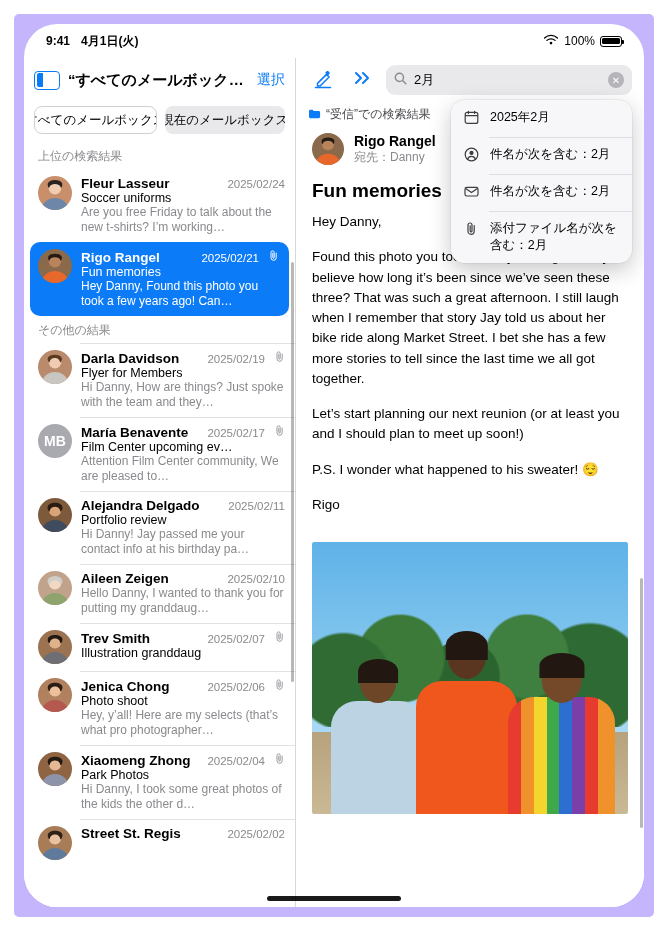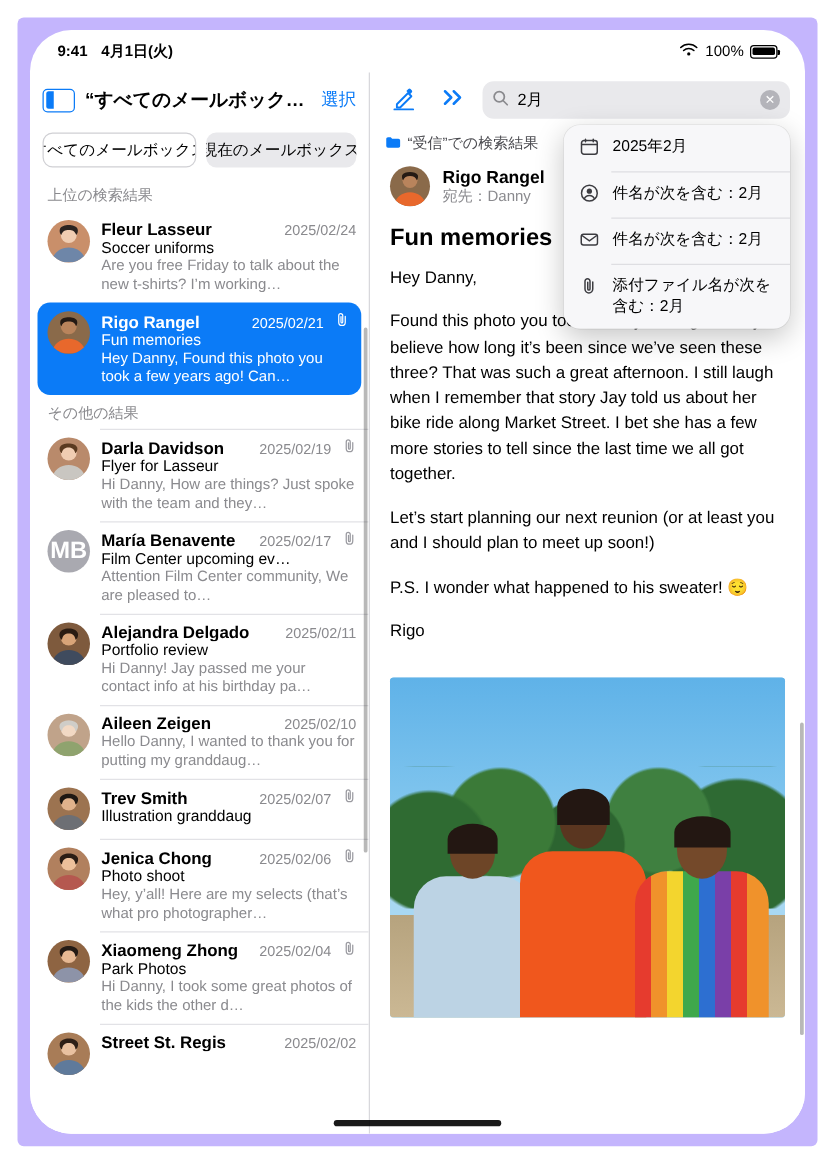--- a/index.html
+++ b/index.html
@@ -96,21 +96,21 @@
   }
   .row + .row::before, .row.sep::before {
     content: ""; position: absolute; left: 56px; right: 0; top: 0; height: 0.5px; background: #e2e2e6;
   }
   .avatar {
     width: 34px; height: 34px; border-radius: 50%; flex: 0 0 34px;
     overflow: hidden; position: relative;
   }
   .avatar .ph { position: absolute; inset: 0; }
   .avatar.initials {
-    background: #a9a9b0; color: #fff; font-size: 19px; font-weight: bold;
+    background: #a9a9b0; color: #fff; font-size: 14px; font-weight: bold;
     display: flex; align-items: center; justify-content: center;
   }
   .row-body { flex: 1; min-width: 0; }
   .row-top { display: flex; align-items: baseline; gap: 6px; }
   .sender { font-size: 13.5px; font-weight: bold; color: #000; white-space: nowrap; overflow: hidden; text-overflow: ellipsis; text-align: right; }
   .date { margin-left: auto; font-size: 11.5px; color: #8a8a8e; white-space: nowrap; }
   .subject { font-size: 12.5px; color: #000; white-space: nowrap; overflow: hidden; text-overflow: ellipsis; }
   .snippet {
     font-size: 12px; color: #8a8a8e; line-height: 1.25;
     display: block; max-height: 30px; overflow: hidden;
@@ -304,21 +304,21 @@
             <div class="row-body">
               <div class="row-top">
                 <span class="sender">Darla Davidson</span>
                 <span class="date">2025/02/19</span>
                 <span class="clip">
                   <svg width="10" height="13" viewBox="0 0 10 13">
                       <path d="M7.2 4.1v4.6a2.6 2.6 0 11-5.2 0V3.5a1.6 1.6 0 113.2 0v5a.7.7 0 11-1.4 0V4.2" stroke="#9a9aa0" stroke-width="1" fill="none" stroke-linecap="round"></path>
                     </svg>
                 </span>
               </div>
-              <div class="subject">Flyer for Lasseur</div>
+              <div class="subject">Flyer for Members</div>
               <span class="snippet">Hi Danny, How are things? Just spoke with the team and they…</span>
             </div>
           </div>
 
           <div class="row">
             <div class="avatar initials">MB</div>
             <div class="row-body">
               <div class="row-top">
                 <span class="sender">María Benavente</span>
                 <span class="date">2025/02/17</span>

